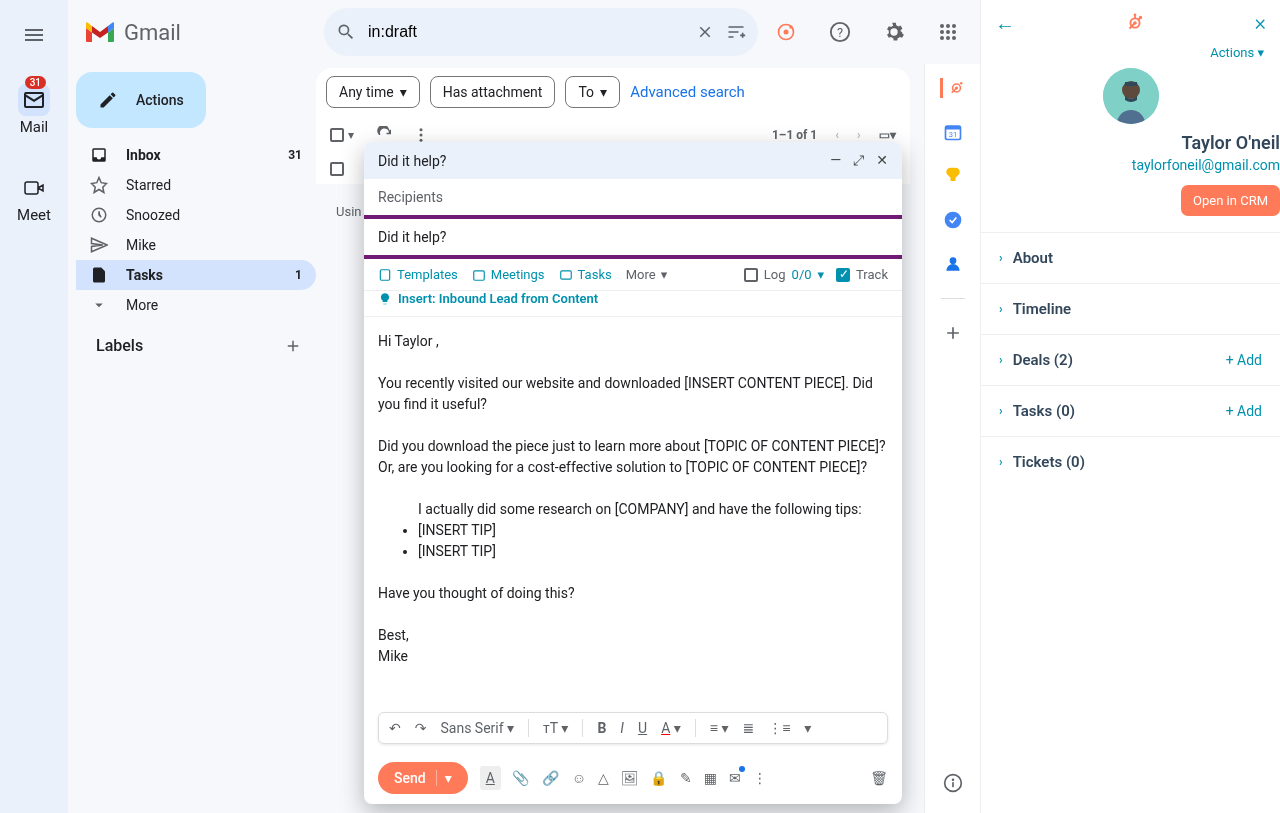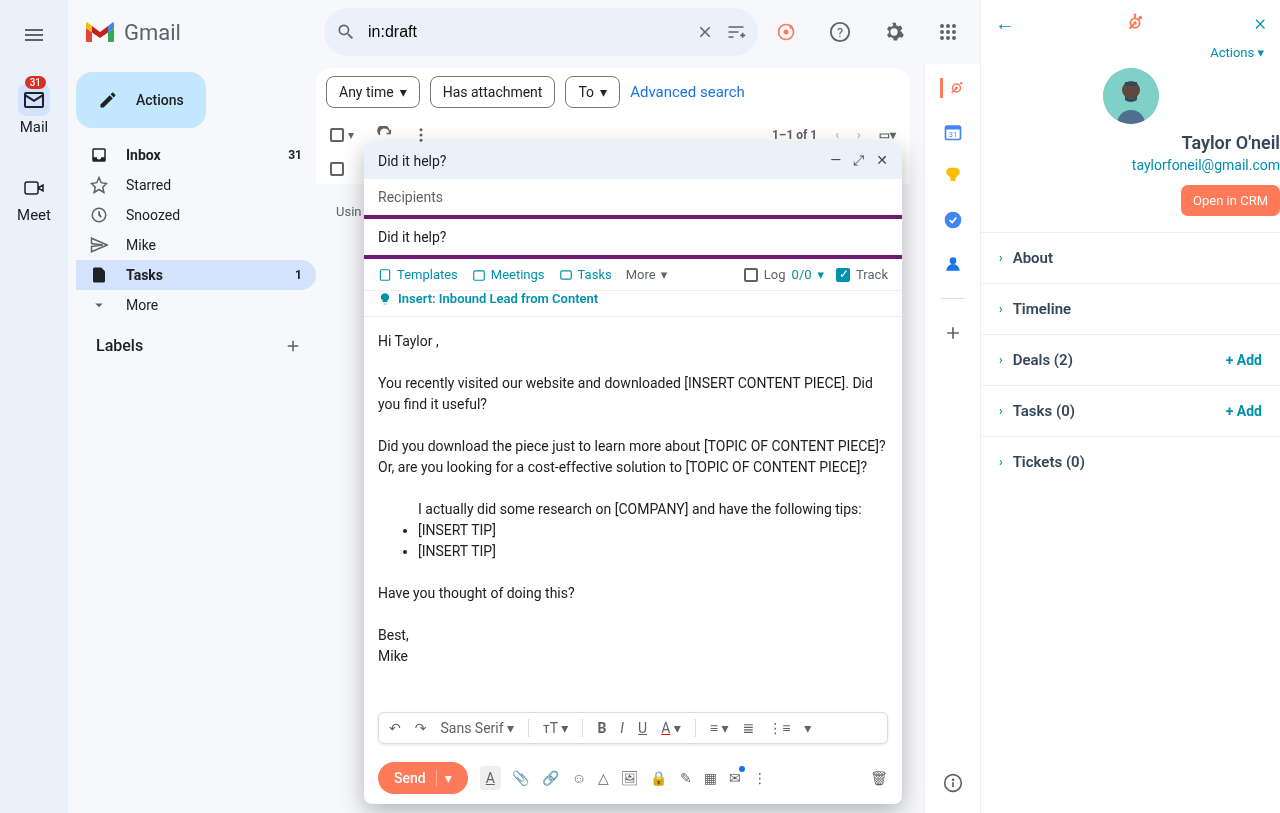--- a/index.html
+++ b/index.html
@@ -66,21 +66,21 @@
 .hs-hdr { display: flex; align-items: center; justify-content: space-between; padding: 10px 14px; }
 .hs-back { color: #0091ae; cursor: pointer; font-size: 20px; }
 .hs-close { color: #0091ae; cursor: pointer; font-size: 22px; font-weight: 300; }
 .hs-actions { text-align: right; padding: 0 16px; color: #0091ae; font-size: 13px; cursor: pointer; }
 .hs-contact { text-align: right; padding: 8px 0 16px; }
 .avatar-circle { width: 56px; height: 56px; border-radius: 50%; background: #7fd1c7; margin: 0 auto 8px; display: flex; align-items: center; justify-content: center; overflow: hidden; }
 .hs-name { font-size: 18px; font-weight: 600; color: #33475b; }
 .hs-email { font-size: 14px; color: #0091ae; margin: 4px 0 12px; cursor: pointer; }
 .hs-open-btn { background: #ff7a59; color: #fff; border-radius: 7px; padding: 8px 12px; display: inline-block; cursor: pointer; font-size: 13px; }
 .hs-section { border-top: 1px solid #eee; padding: 16px 18px; display: flex; align-items: center; gap: 10px; font-size: 15px; font-weight: 600; color: #33475b; cursor: pointer; }
-.hs-add { margin-left: auto; color: #0091ae; font-weight: 700; font-size: 14px; }
+.hs-add { margin-left: auto; color: #0091ae; font-weight: 400; font-size: 14px; }
 .chev { color: #0091ae; font-size: 12px; }
 
 svg { display: block; }
 .checkbox { width: 14px; height: 14px; border: 2px solid #5f6368; border-radius: 2px; }
 .checkbox.checked { background: #0091ae; border-color: #0091ae; position: relative; }
 .checkbox.checked::after { content: '✓'; color: #fff; position: absolute; top: -3px; left: 1px; font-size: 12px; }
 </style>
 </head>
 <body>
 

